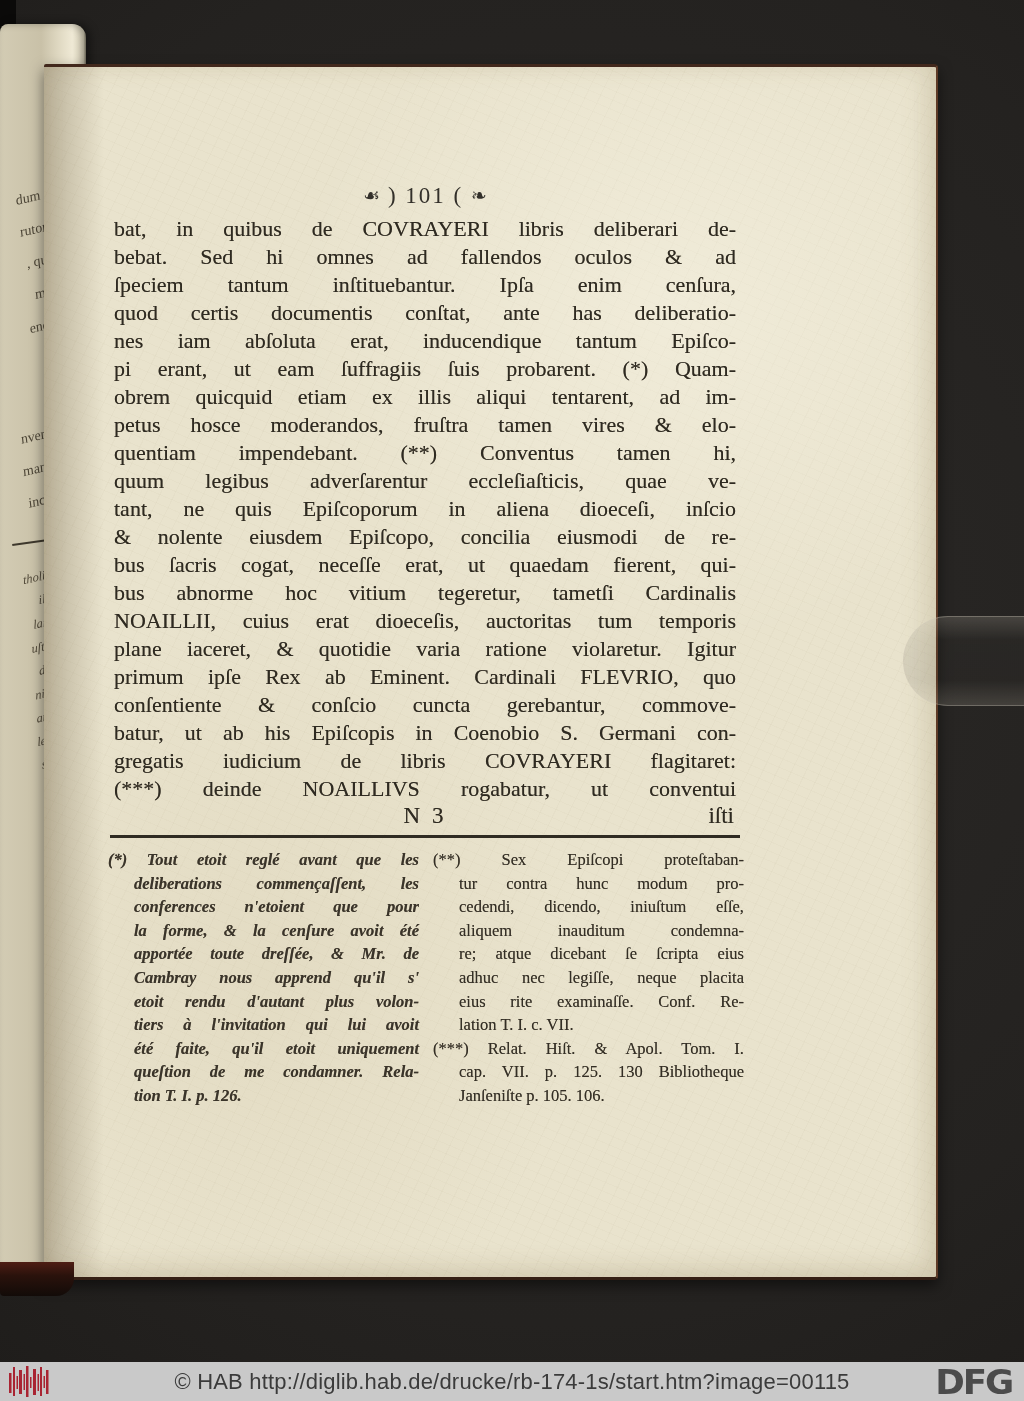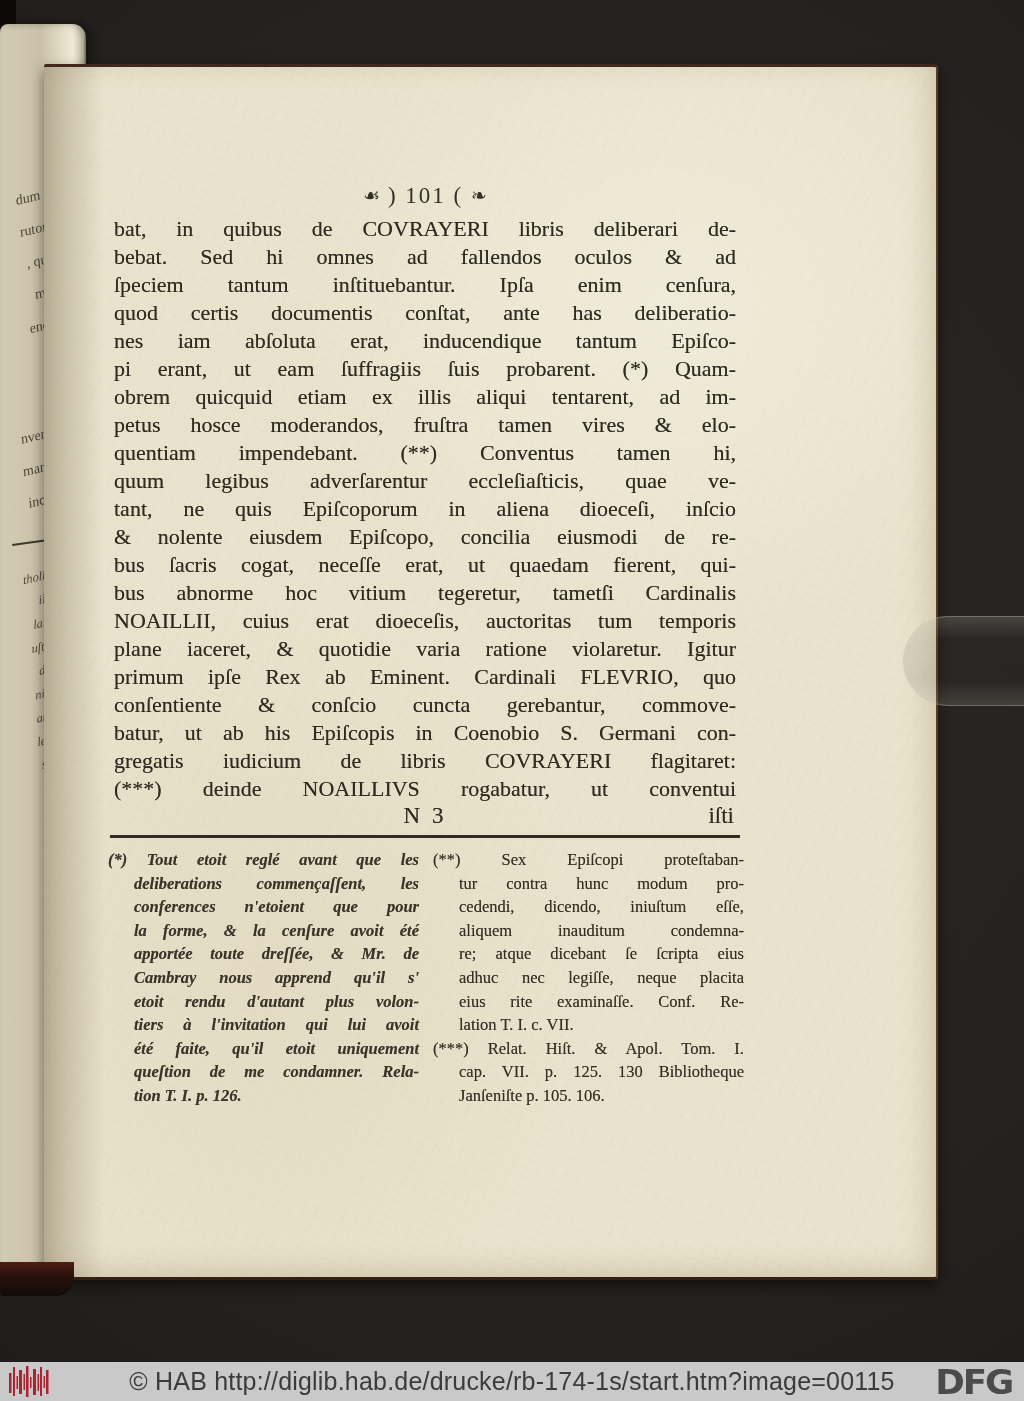--- a/index.html
+++ b/index.html
@@ -99,21 +99,21 @@
   }
   
   .footer-bar{
     position:absolute;left:0;bottom:0;width:1024px;height:39px;
     background:#c9c9c9;display:flex;align-items:center;
     font-family:"Liberation Sans", sans-serif;
   }
   .hab-logo{position:absolute;left:8px;top:2px;}
   .copyright{
     position:absolute;left:50%;transform:translateX(-50%);
-    font-size:25px;color:#3b3b3b;white-space:nowrap;letter-spacing:.2px;
+    font-size:22px;color:#3b3b3b;white-space:nowrap;letter-spacing:.2px;
   }
   .dfg{
     position:absolute;right:12px;top:1px;
     font-family:"DejaVu Sans",sans-serif;font-weight:bold;
     font-size:33px;color:#4b4b4b;letter-spacing:-2px;
     transform:scaleY(1.02) scaleX(1.08);transform-origin:right center;
   }
 </style>
 </head>
 <body>

